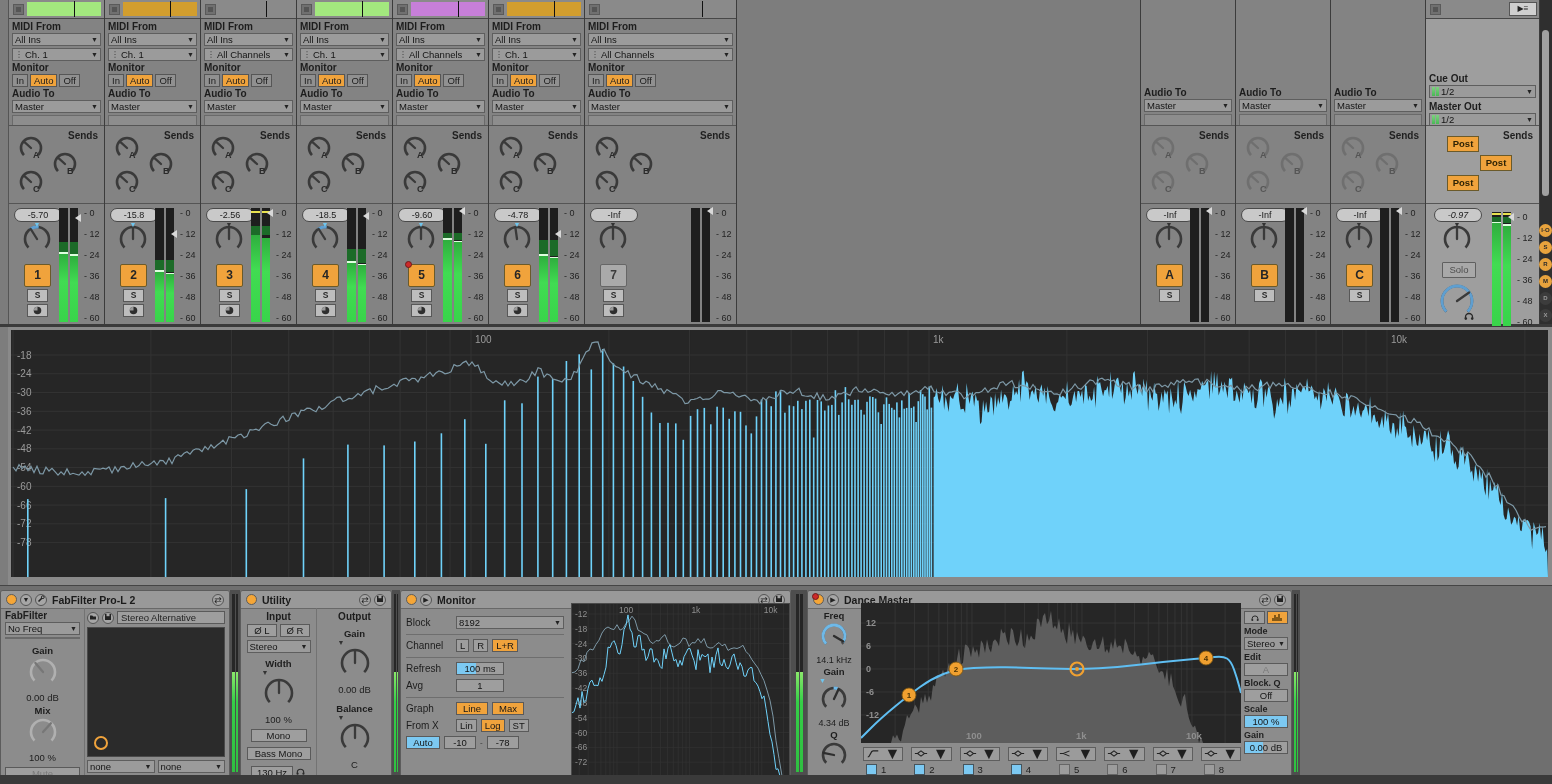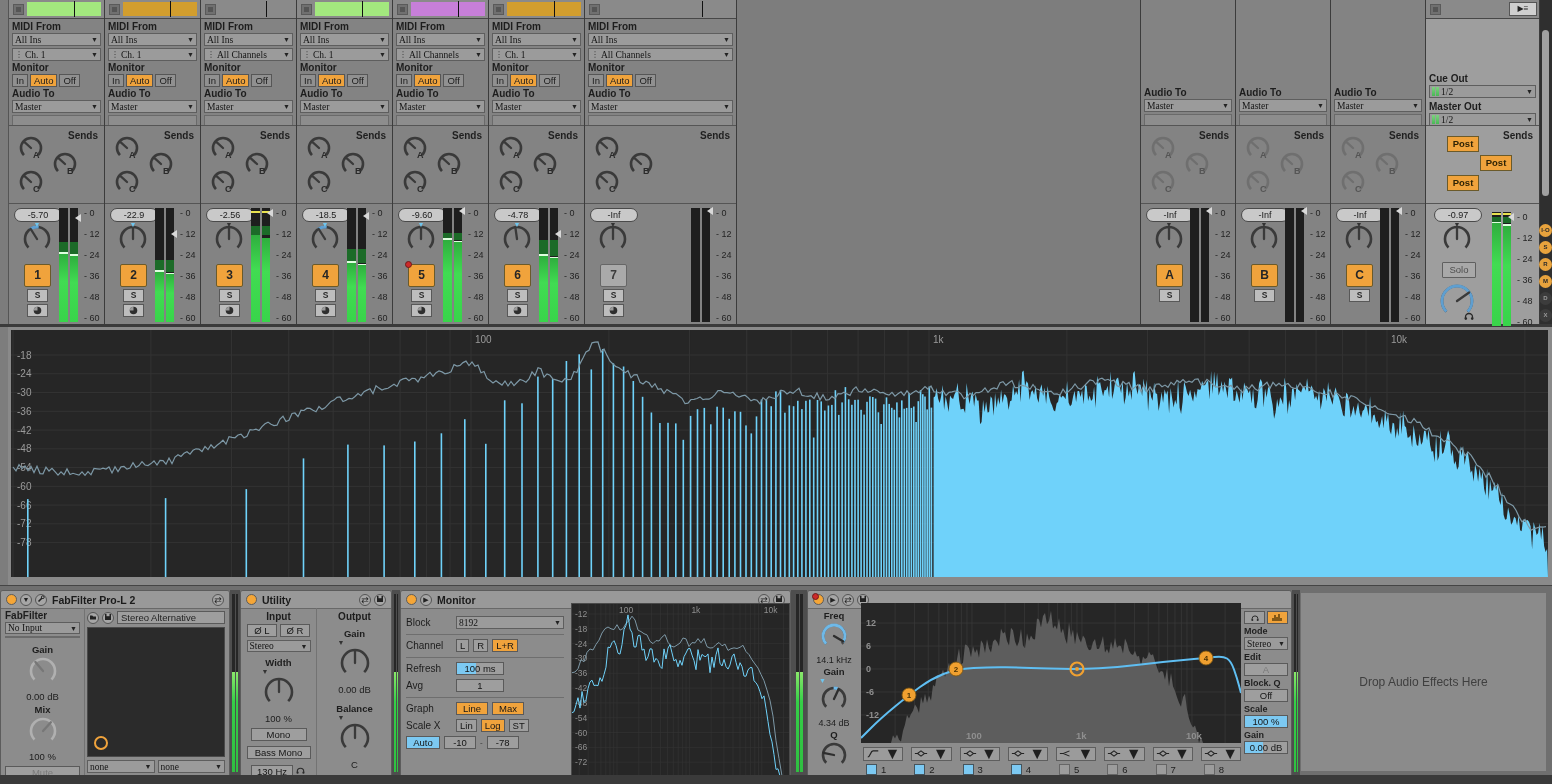--- a/index.html
+++ b/index.html
@@ -15,21 +15,21 @@
   .master-strip{width:114px;background:#9e9e9e;}
   .mixer-gap{width:404px;background:#7d7d7d;border-right:1px solid #3c3c3c;box-sizing:border-box;flex-shrink:0;}
   .cliprow{height:18px;background:#8a8a8a;border-bottom:1px solid #474747;display:flex;align-items:center;padding:0 2px;box-sizing:content-box;}
   .stopsq{width:9px;height:9px;background:#707070;border:1px solid #5a5a5a;margin:0 2px;position:relative;}
   .stopsq::after{content:"";position:absolute;left:2px;top:2px;width:5px;height:5px;background:#555;}
   .clipbar{flex:1;height:14px;margin:0 1px;position:relative;}
   .playmark{position:absolute;top:-1px;bottom:-1px;width:1.5px;background:#111;}
   .io{height:106px;padding:2px 3px;box-sizing:border-box;overflow:hidden;}
   .lbl{font-size:10px;font-weight:bold;color:#1d1d1d;height:11px;line-height:11px;white-space:nowrap;}
   .dd{height:13px;background:#9b9b9b;border:1px solid #5e5e5e;display:flex;align-items:center;font-size:9.5px;color:#141414;padding:0 2px;margin-top:1px;box-sizing:border-box;}
-  .dd .ddtext{flex:1;overflow:hidden;white-space:nowrap;font-family:Liberation Serif, serif;}
+  .dd .ddtext{flex:1;overflow:hidden;white-space:nowrap;}
   .dd .ddarrow{font-size:7px;color:#222;}
   .dd .ddicon{font-size:8px;margin-right:2px;color:#333;line-height:8px;}
   .slot{height:11px;background:#8d8d8d;border:1px solid #6a6a6a;margin-top:2px;}
   .monrow{display:flex;gap:2px;margin-top:1px;height:13px;}
   .monbtn{border:1px solid #565656;background:#909090;font-size:9.5px;line-height:11px;padding:0 3px;color:#1c1c1c;}
   .monbtn.on{background:#f0a33c;}
   .sends{height:77px;border-top:1px solid #555;position:relative;}
   .sends .sends-label{position:absolute;top:4px;right:6px;font-size:10px;font-weight:bold;}
   .knobwrap{position:absolute;}
   .kletter{position:absolute;font-size:9px;font-weight:bold;color:#2a2a2a;}
@@ -264,21 +264,21 @@
             <div class="knobwrap" style="left: 42px; top: 24px;"><svg width="28" height="28" viewBox="0 0 28 28">
                 <circle cx="14" cy="14" r="10" fill="none" stroke="#3a3a3a" stroke-width="2.6" pathLength="100" stroke-dasharray="75 25" transform="rotate(135 14 14)"></circle>
                 <line x1="14" y1="14" x2="14" y2="4.2" stroke="#3a3a3a" stroke-width="2.3" stroke-linecap="round" transform="rotate(-48 14 14)"></line>
               </svg><span class="kletter" style="left: 16px; top: 16px;">B</span></div>
             <div class="knobwrap" style="left: 8px; top: 42px;"><svg width="28" height="28" viewBox="0 0 28 28">
                 <circle cx="14" cy="14" r="10" fill="none" stroke="#3a3a3a" stroke-width="2.6" pathLength="100" stroke-dasharray="75 25" transform="rotate(135 14 14)"></circle>
                 <line x1="14" y1="14" x2="14" y2="4.2" stroke="#3a3a3a" stroke-width="2.3" stroke-linecap="round" transform="rotate(-48 14 14)"></line>
               </svg><span class="kletter" style="left: 16px; top: 16px;">C</span></div>
           </div>
           <div class="mix">
-            <div class="pill">-22.9</div>
+            <div class="pill">-15.8</div>
             <div class="panwrap"><div class="panmark" style="color: rgb(111, 198, 239);">▼</div><svg width="32" height="32" viewBox="0 0 32 32">
                 <circle cx="16" cy="16" r="12" fill="none" stroke="#3a3a3a" stroke-width="2.6" pathLength="100" stroke-dasharray="75 25" transform="rotate(135 16 16)"></circle>
                 <line x1="16" y1="16" x2="16" y2="4.2" stroke="#3a3a3a" stroke-width="2.3" stroke-linecap="round" transform="rotate(0 16 16)"></line>
               </svg></div>
             <div class="numbtn">2</div>
             <div class="sbtn">S</div>
             <div class="armbtn">
               <svg width="9" height="9" viewBox="0 0 12 12">
                 <circle cx="6" cy="6" r="5" fill="#2e2e2e"></circle>
                 <path d="M6 6 L6 1 A5 5 0 0 0 1 6 Z" fill="#9a9a9a"></path>
@@ -894,21 +894,21 @@
             <span class="ddarrow">▼</span>
         </div>
       </div>
       <div class="sends">
         <span class="sends-label">Sends</span>
         <div class="postbtn" style="left:21px;top:10px;">Post</div>
         <div class="postbtn" style="left:54px;top:29px;">Post</div>
         <div class="postbtn" style="left:21px;top:49px;">Post</div>
       </div>
       <div class="mix">
-        <div class="pill" style="left:8px;">-0.97</div>
+        <div class="pill" style="left:8px;font-style:italic;">-0.97</div>
         <div class="panwrap" style="left:14px;" id="master-pan"><div class="panmark" style="color:#333">▼</div><svg width="32" height="32" viewBox="0 0 32 32">
               <circle cx="16" cy="16" r="12" fill="none" stroke="#3a3a3a" stroke-width="2.6" pathLength="100" stroke-dasharray="75 25" transform="rotate(135 16 16)"></circle>
               <line x1="16" y1="16" x2="16" y2="4.2" stroke="#3a3a3a" stroke-width="2.3" stroke-linecap="round" transform="rotate(0 16 16)"></line>
             </svg></div>
         <div class="solobtn">Solo</div>
         <div class="cuewrap" id="master-cue"><svg width="38" height="38" viewBox="0 0 38 38">
               <circle cx="19" cy="19" r="15" fill="none" stroke="#4a4a4a" stroke-width="2.6" pathLength="100" stroke-dasharray="75 25" transform="rotate(135 19 19)"></circle>
               <circle cx="19" cy="19" r="15" fill="none" stroke="#5f9fd0" stroke-width="2.8" pathLength="100" stroke-dasharray="75 25" transform="rotate(135 19 19)"></circle>
               <line x1="19" y1="19" x2="19" y2="4.2" stroke="#3a3a3a" stroke-width="2.3" stroke-linecap="round" transform="rotate(55 19 19)"></line>
             </svg><svg width="14" height="12" viewBox="0 0 12 12" style="position:absolute;right:2px;bottom:0;">
@@ -1127,21 +1127,21 @@
               <path d="M1.5 6.5 L5 3" stroke="#222" stroke-width="1.6"></path>
               <circle cx="5.8" cy="2.2" r="1.4" fill="none" stroke="#222" stroke-width="1"></circle>
             </svg>
         </span>
         <span class="title">FabFilter Pro-L 2</span>
         <span class="cbtn hsicon">⇄</span>
       </div>
       <div class="fab-left">
         <div class="lbl" style="align-self:flex-start;">FabFilter</div>
         <div class="dd" style="width:100%;">
-          <span class="ddtext">No Input</span>
+          <span class="ddtext">No Freq</span>
             <span class="ddarrow">▼</span>
         </div>
         <div class="slot" style="width:100%;box-sizing:border-box;"></div>
         <div class="kcap b" style="margin-top:6px;">Gain</div>
         <div id="fab-gain-knob"><svg width="32" height="32" viewBox="0 0 32 32">
               <circle cx="16" cy="16" r="12" fill="none" stroke="#b0b0b0" stroke-width="2.6" pathLength="100" stroke-dasharray="75 25" transform="rotate(135 16 16)"></circle>
               <line x1="16" y1="16" x2="16" y2="4.2" stroke="#777" stroke-width="2.3" stroke-linecap="round" transform="rotate(-40 16 16)"></line>
             </svg></div>
         <div class="kcap">0.00 dB</div>
         <div class="kcap b" style="margin-top:2px;">Mix</div>
@@ -1290,21 +1290,21 @@
             <span class="dlabel">Avg</span>
           <div class="val" style="width:48px;">1</div>
         </div>
         <div class="sdiv"></div>
         <div class="srow">
             <span class="dlabel">Graph</span>
           <div class="btnb amber" style="width:32px;">Line</div>
           <div class="btnb amber" style="width:32px;">Max</div>
         </div>
         <div class="srow">
-            <span class="dlabel">Scale X</span>
+            <span class="dlabel">From X</span>
           <div class="btnb">Lin</div>
           <div class="btnb amber">Log</div>
           <div class="btnb">ST</div>
         </div>
         <div class="srow">
           <div class="val blue" style="width:34px;">Auto</div>
           <div class="val" style="width:32px;">-10</div>
           <span style="font-size:8px;color:#333;">-</span>
           <div class="val" style="width:32px;">-78</div>
         </div>
@@ -1375,20 +1375,21 @@
           <div class="dm-fill"></div>
         </div>
     </div>
 
     <div class="device" id="dev-eq">
       <div class="devtitle">
         <span class="led">
             <span class="reddot" style="left:-2px;top:-2px;"></span>
           </span>
         <span class="cbtn">▶</span>
+        <span class="title">Dance Master</span>
         <span class="cbtn hsicon">⇄</span>
         <span class="cbtn"><svg width="8" height="8" viewBox="0 0 8 8">
               <rect x="1" y="1" width="6" height="6" fill="#222"></rect>
               <rect x="2.5" y="1" width="3" height="2.2" fill="#a6a6a6"></rect>
             </svg></span>
       </div>
       <div class="eq-left">
         <div class="kcap b">Freq</div>
         <div id="eq-freq-knob"><svg width="30" height="30" viewBox="0 0 30 30">
               <circle cx="15" cy="15" r="11" fill="none" stroke="#4a4a4a" stroke-width="2.6" pathLength="100" stroke-dasharray="75 25" transform="rotate(135 15 15)"></circle>
@@ -1594,19 +1595,16 @@
 
     <div class="devmeter" style="left:1292px;width:8px;">
       <div class="dm-bar">
           <div class="dm-fill"></div>
         </div>
         <div class="dm-bar">
           <div class="dm-fill"></div>
         </div>
     </div>
 
-    <div id="dropzone">
-      <span>Drop Audio Effects Here</span>
-    </div>
 
     <div class="bottom-strip"></div>
   </div>
 </div>
 
 </body></html>

